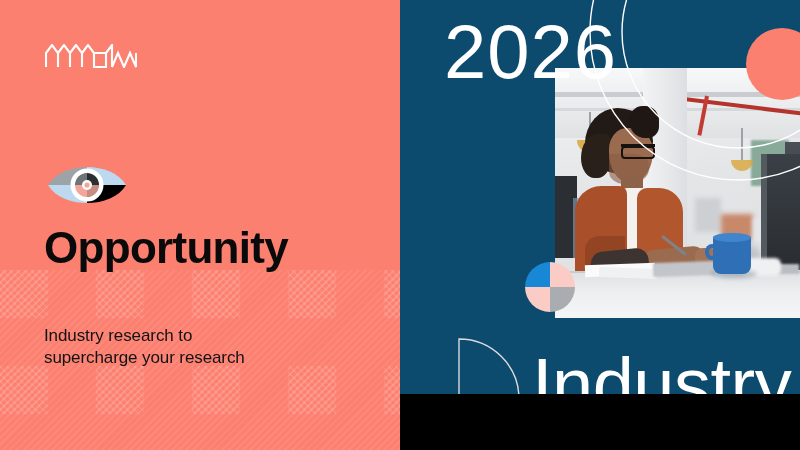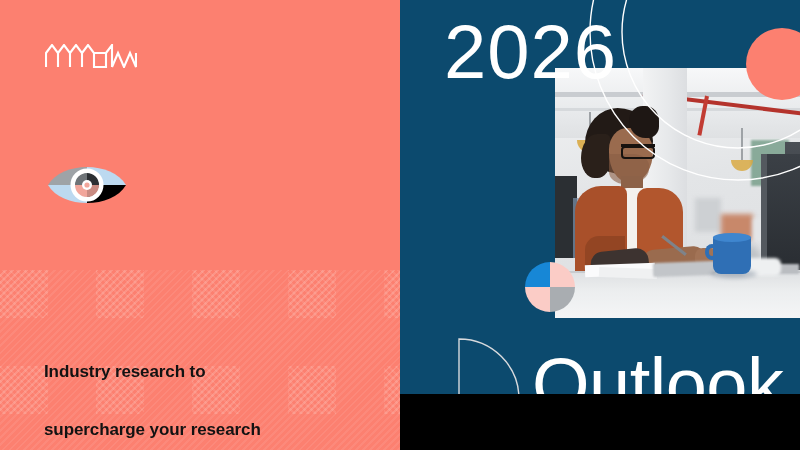--- a/index.html
+++ b/index.html
@@ -83,25 +83,24 @@
     color:#0a0a0a;
     white-space:nowrap;
   }
   #subhead-block {
     position:absolute; left:44px; top:325px;
     width:330px;
   }
   .subhead-line {
     font-size:17px;
     line-height:22px;
-    font-weight:700;
+    font-weight:400;
     color:#121212;
     letter-spacing:-0.1px;
     white-space:nowrap;
-    margin-top:36px;
   }
 
   
   #right-panel {
     position:absolute; left:400px; top:0;
     width:400px; height:394px;
     background:#0c4a6e;
     overflow:hidden;
   }
 
@@ -315,20 +314,21 @@
           <path d="M41 27 L53 27 A12 12 0 0 0 41 15 Z" fill="#2b2f33"></path>
           <path d="M41 27 L29 27 A12 12 0 0 0 41 39 Z" fill="#f2a69b"></path>
           <path d="M41 27 L41 39 A12 12 0 0 0 53 27 Z" fill="#c98b82"></path>
         </g>
         <circle cx="41" cy="27" r="5" fill="#ffffff"></circle>
         <circle cx="41" cy="27" r="2.6" fill="#f2a69b"></circle>
       </svg>
     </div>
 
     <div id="headline-block">
+      <div class="headline-line">Opportunity</div>
     </div>
 
     <div id="subhead-block">
       <div class="subhead-line">Industry research to</div>
       <div class="subhead-line">supercharge your research</div>
     </div>
   </div>
 
   <div id="right-panel">
 
@@ -406,16 +406,16 @@
 
     <div id="quarter-outline">
       <svg viewBox="0 0 62 62" fill="none" xmlns="http://www.w3.org/2000/svg" aria-hidden="true">
         <path d="M1 1 L1 61 L61 61 A60 60 0 0 0 1 1 Z" stroke="#d8dadd" stroke-width="1.4" fill="none"></path>
       </svg>
     </div>
 
     <div id="blue-quarter-round"></div>
 
     <div id="year">2026</div>
-    <div id="outlook">Outlook</div>
+    <div id="outlook">Industry</div>
   </div>
 
 </div>
 
 </body></html>

